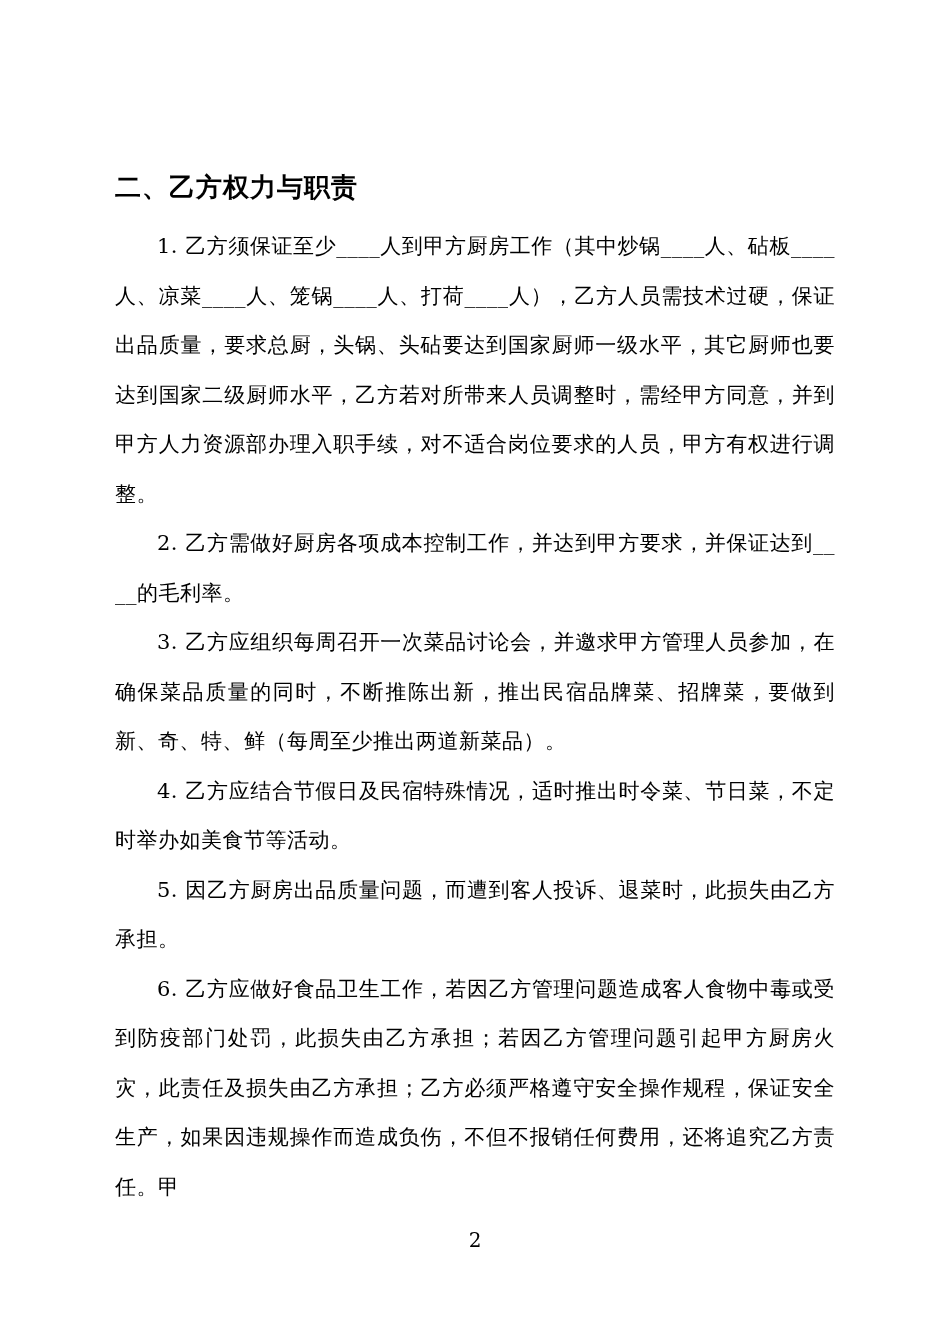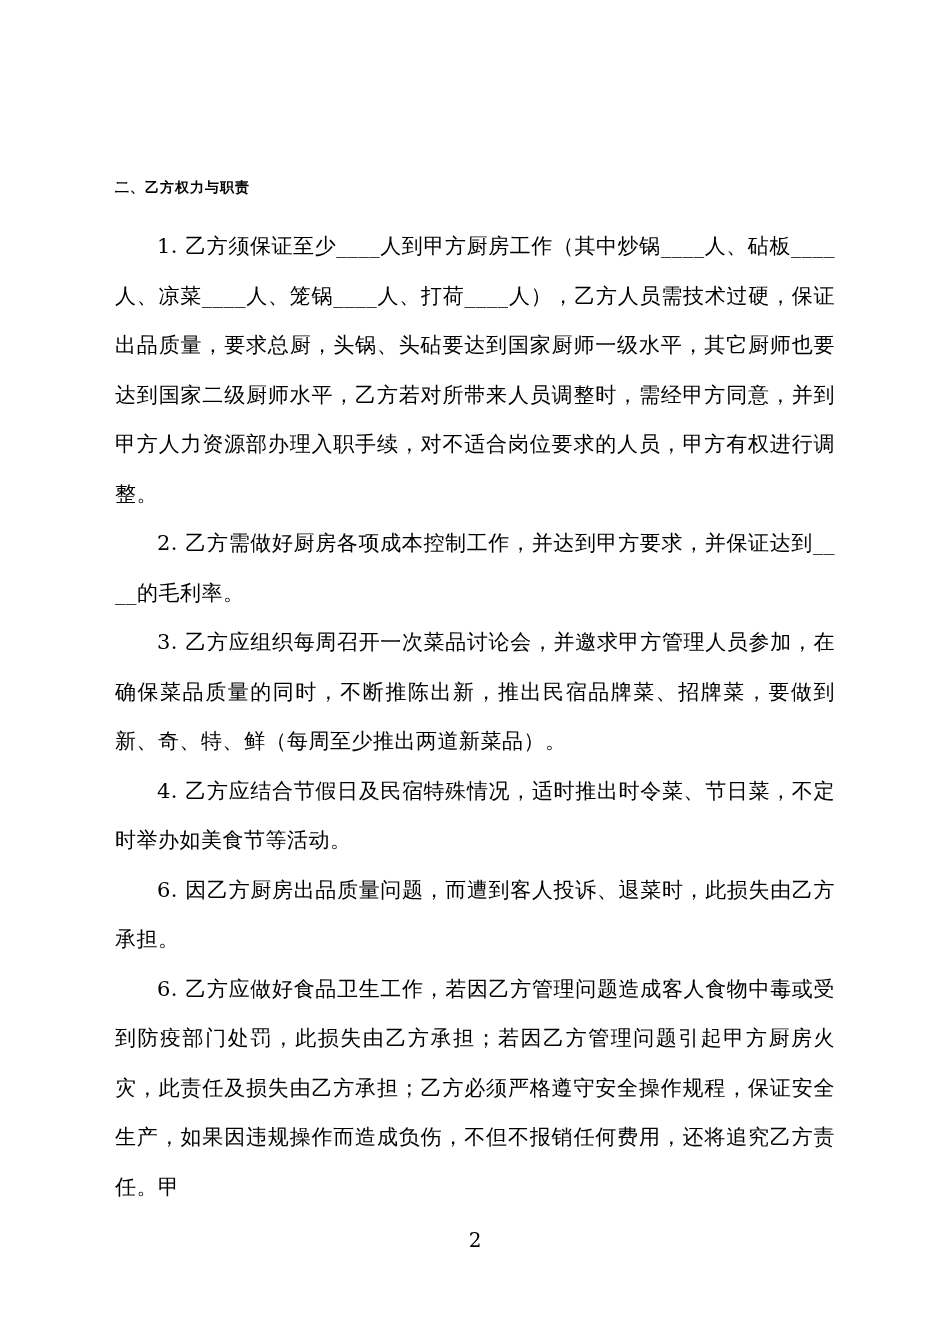--- a/index.html
+++ b/index.html
@@ -17,21 +17,21 @@
   .page {
     position: relative;
     width: 950px;
     height: 1344px;
     box-sizing: border-box;
     padding: 172px 115px 0 115px;
     background: #ffffff;
   }
   .heading {
     margin: 0 0 20px 0;
-    font-size: 14px;
+    font-size: 26px;
     line-height: 30px;
     font-weight: bold;
     font-family: "DejaVu Sans", "Liberation Sans", sans-serif;
     letter-spacing: 1px;
   }
   .para {
     margin: 0;
     font-size: 21px;
     line-height: 49.5px;
     text-align: justify;
@@ -57,18 +57,18 @@
   <h2 class="heading">二、乙方权力与职责</h2>
 
   <p class="para">1. 乙方须保证至少____人到甲方厨房工作（其中炒锅____人、砧板____人、凉菜____人、笼锅____人、打荷____人），乙方人员需技术过硬，保证出品质量，要求总厨，头锅、头砧要达到国家厨师一级水平，其它厨师也要达到国家二级厨师水平，乙方若对所带来人员调整时，需经甲方同意，并到甲方人力资源部办理入职手续，对不适合岗位要求的人员，甲方有权进行调整。</p>
 
   <p class="para">2. 乙方需做好厨房各项成本控制工作，并达到甲方要求，并保证达到____的毛利率。</p>
 
   <p class="para">3. 乙方应组织每周召开一次菜品讨论会，并邀求甲方管理人员参加，在确保菜品质量的同时，不断推陈出新，推出民宿品牌菜、招牌菜，要做到新、奇、特、鲜（每周至少推出两道新菜品）。</p>
 
   <p class="para">4. 乙方应结合节假日及民宿特殊情况，适时推出时令菜、节日菜，不定时举办如美食节等活动。</p>
 
-  <p class="para">6. 因乙方厨房出品质量问题，而遭到客人投诉、退菜时，此损失由乙方承担。</p>
+  <p class="para">5. 因乙方厨房出品质量问题，而遭到客人投诉、退菜时，此损失由乙方承担。</p>
 
   <p class="para">6. 乙方应做好食品卫生工作，若因乙方管理问题造成客人食物中毒或受到防疫部门处罚，此损失由乙方承担；若因乙方管理问题引起甲方厨房火灾，此责任及损失由乙方承担；乙方必须严格遵守安全操作规程，保证安全生产，如果因违规操作而造成负伤，不但不报销任何费用，还将追究乙方责任。甲</p>
 
   <div class="page-number">2</div>
 </div>
 
 </body></html>

